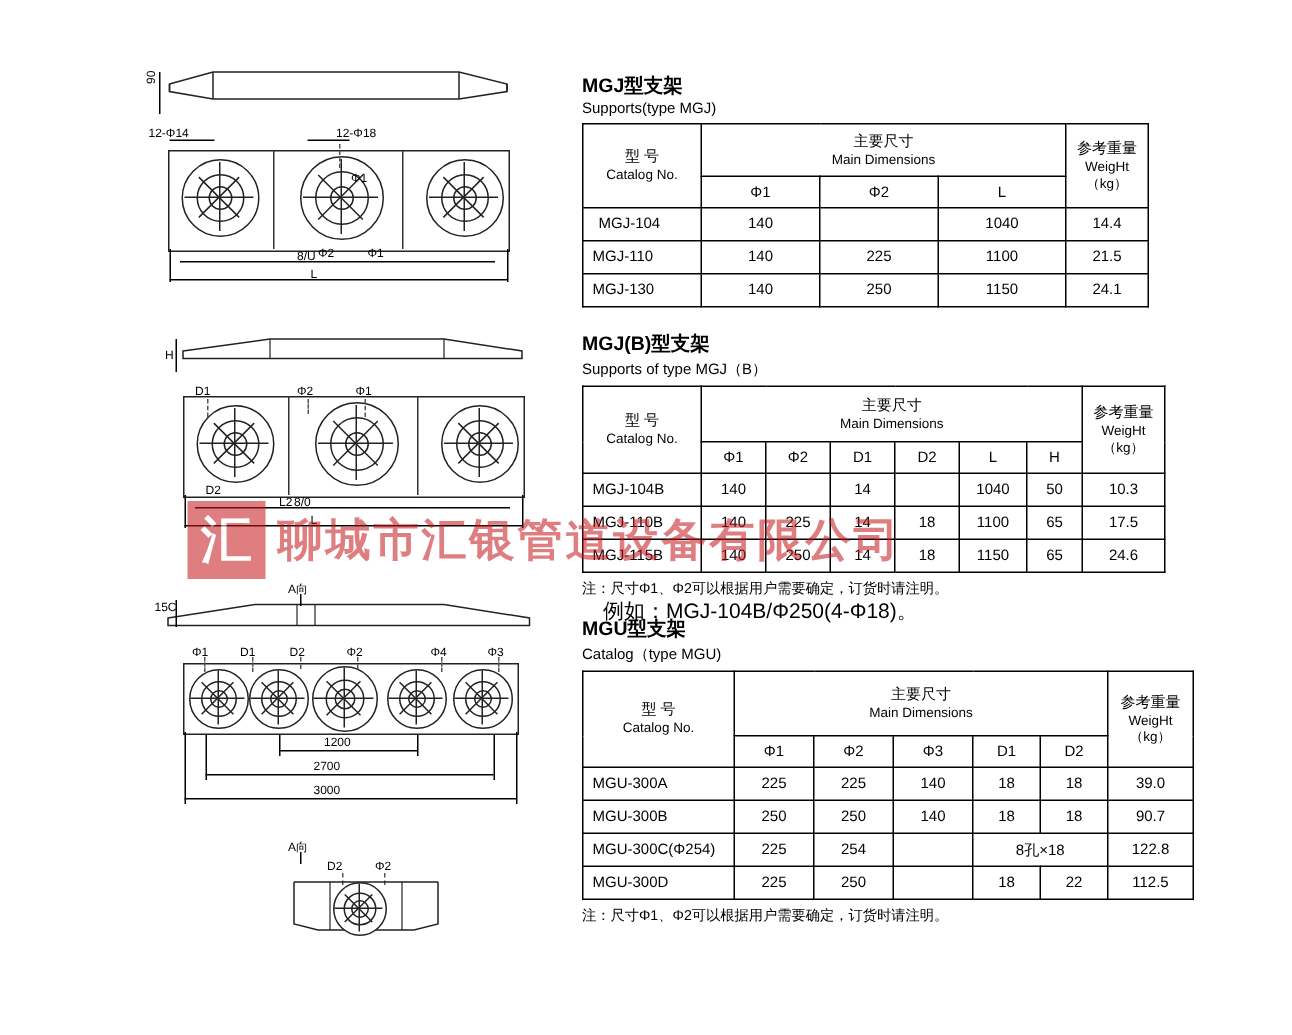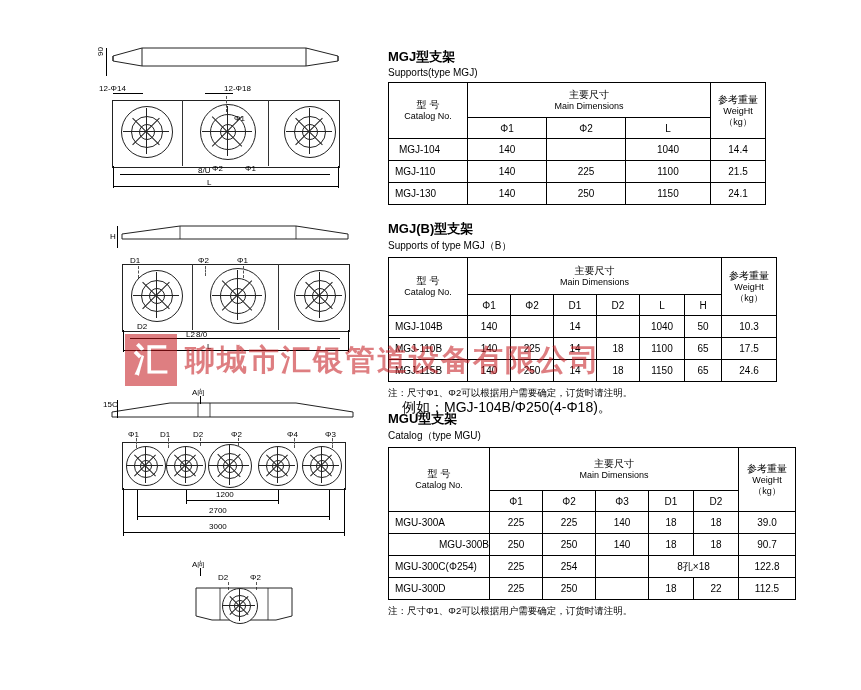--- a/index.html
+++ b/index.html
@@ -441,21 +441,21 @@
       <tr>
         <td class="model" style="height:21px;">MGU-300A</td>
         <td>225</td>
         <td>225</td>
         <td>140</td>
         <td>18</td>
         <td>18</td>
         <td>39.0</td>
       </tr>
       <tr>
-        <td class="model" style="height:21px;text-align:right;">MGU-300B</td>
+        <td class="model" style="height:21px;">MGU-300B</td>
         <td>250</td>
         <td>250</td>
         <td>140</td>
         <td>18</td>
         <td>18</td>
         <td>90.7</td>
       </tr>
       <tr>
         <td class="model" style="height:21px;">MGU-300C(Φ254)</td>
         <td>225</td>

